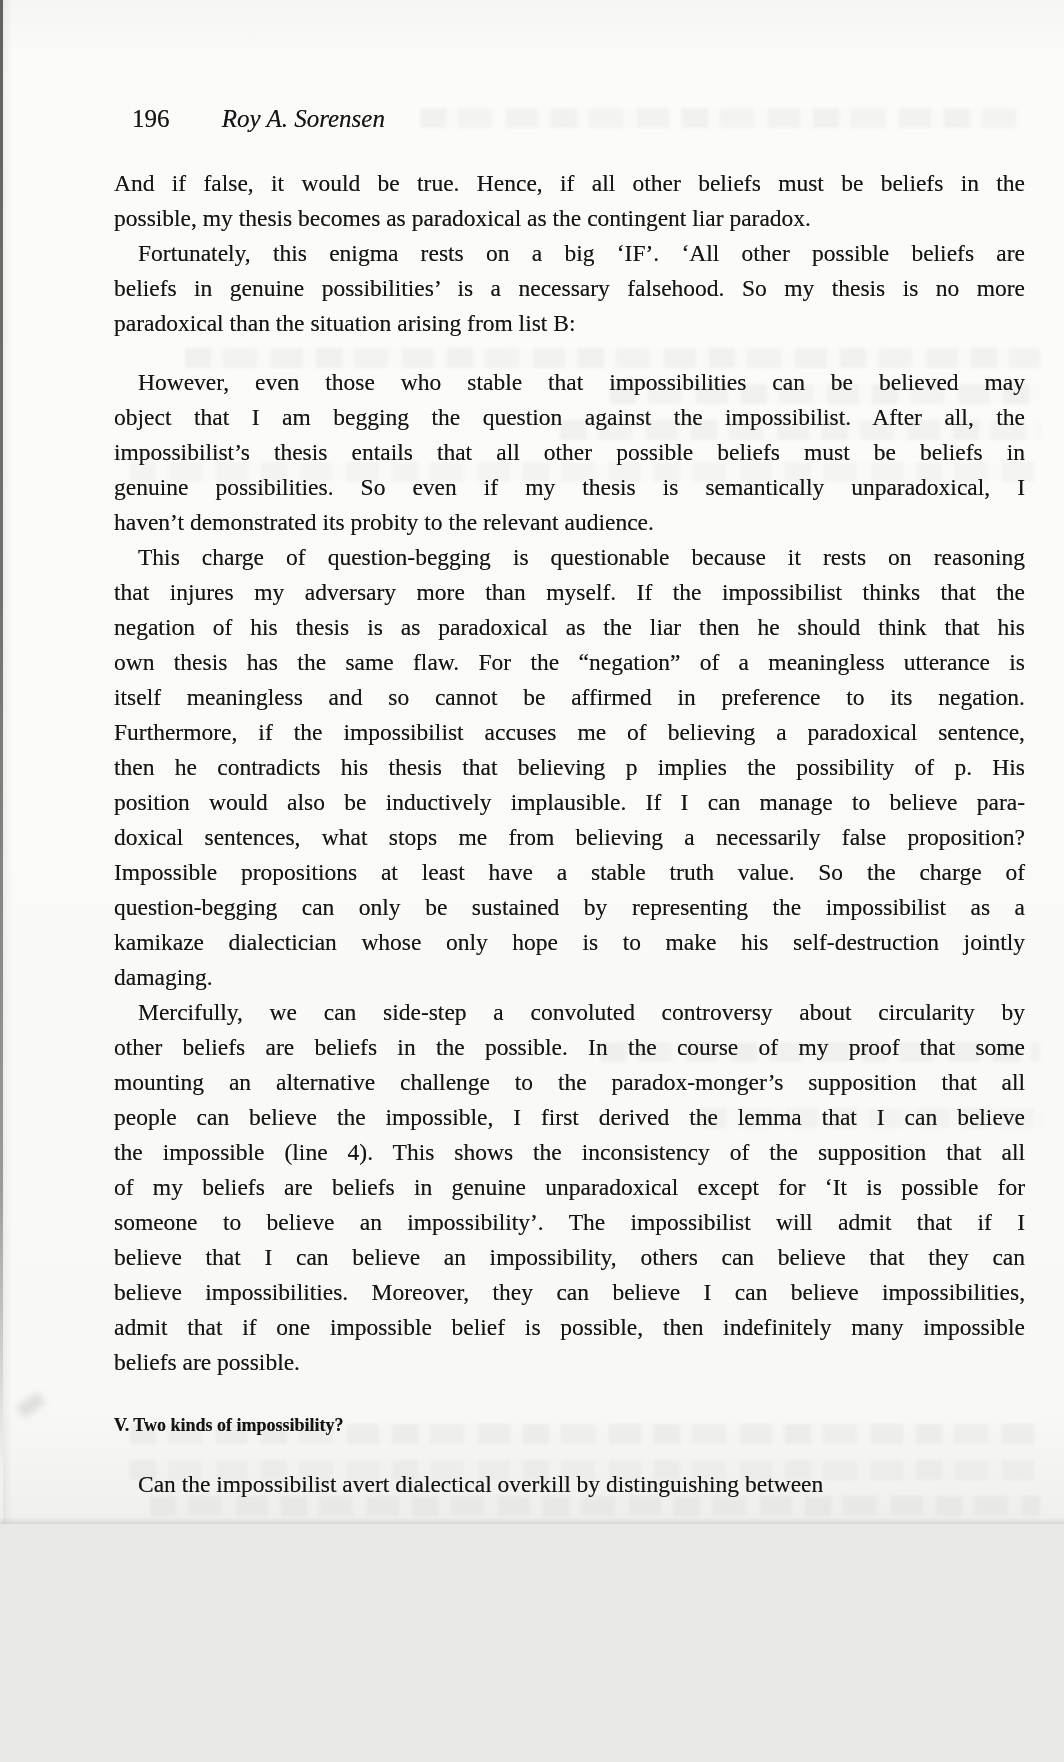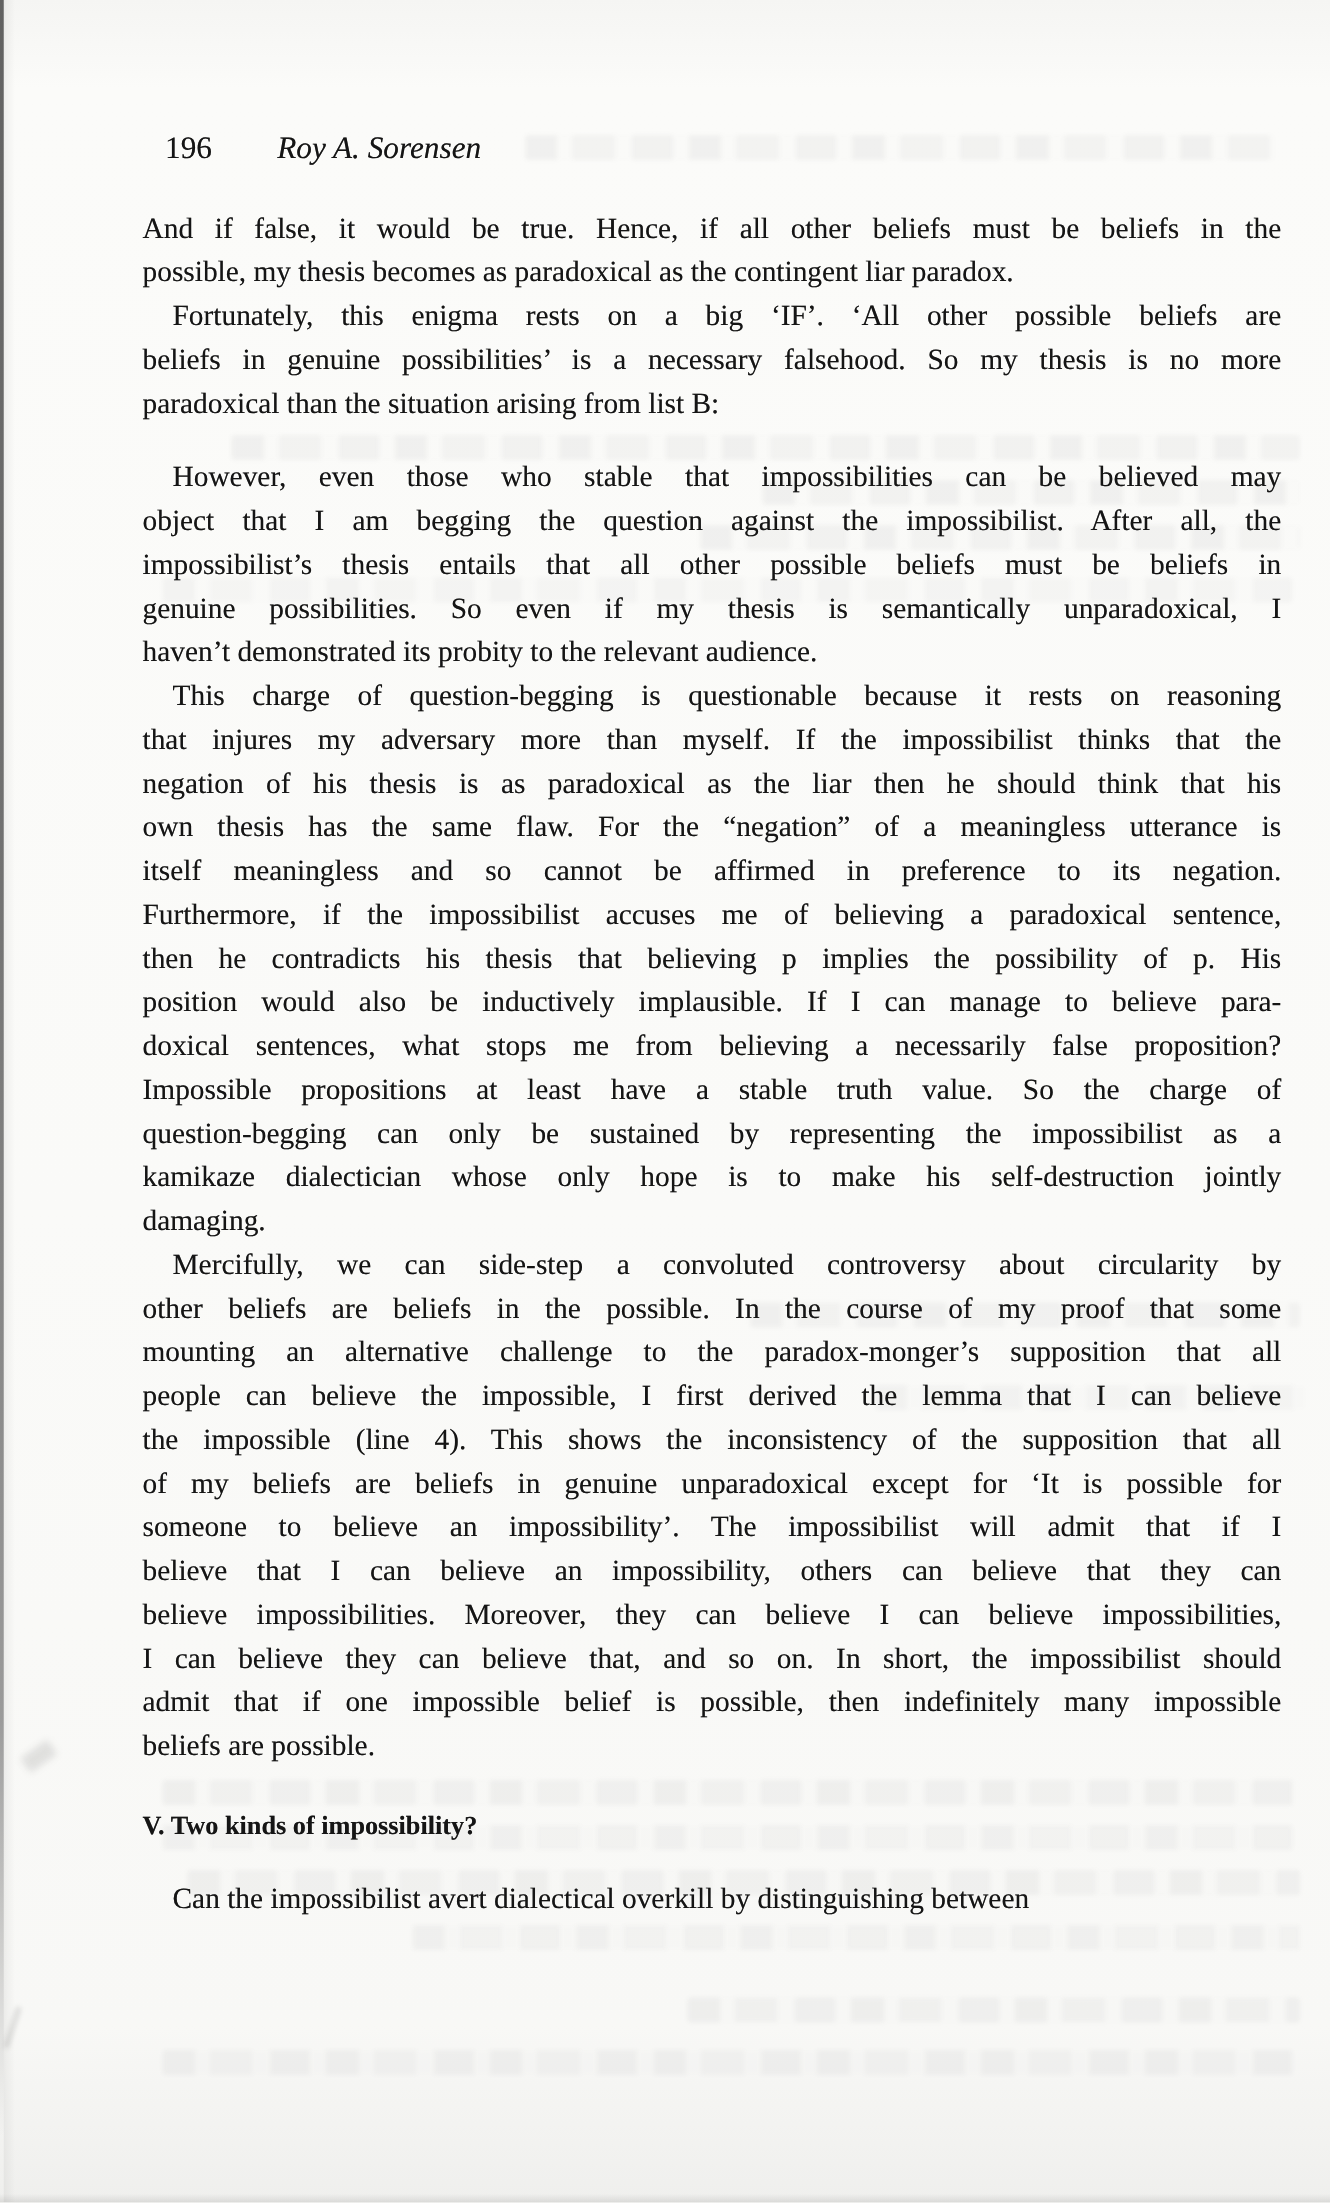--- a/index.html
+++ b/index.html
@@ -1,18 +1,18 @@
 <!DOCTYPE html>
 <html><head>
 <meta charset="utf-8">
 <style>
   html,body { margin:0; padding:0; background:#e9e9e7; }
   .page {
     position:relative;
-    width:1064px; height:1762px;
+    width:1064px; height:1524px;
     margin:0 auto;
     background:#fafaf8;
     background-image:linear-gradient(180deg,#f5f5f3 0%, #fbfbf9 4%, #fafaf8 55%, #f8f8f6 92%, #efefed 100%);
     overflow:hidden;
     font-family:"Liberation Serif","DejaVu Serif",serif;
     color:#151515;
   }
   
   .edge-left {
     position:absolute; left:0; top:0; width:3px; height:100%;
@@ -75,21 +75,21 @@
   .line.last { text-align-last:left; }
   .line.indent { text-indent:24px; }
 
   .blist { margin:24px 0 22px 23px; }
   .blist-row { line-height:38px; }
   .blist-label { display:inline-block; width:50px; }
   .blist-text { }
 
   .section-heading {
     margin:28px 0 24px 0;
-    font-weight:bold; font-size:21px; line-height:35px;
+    font-weight:bold; font-size:18px; line-height:35px;
   }
 </style>
 </head>
 <body>
 
 <div class="page">
 
   <div class="edge-left"></div>
   <div class="edge-left-soft"></div>
   <div class="edge-bottom"></div>
@@ -152,21 +152,20 @@
       <div class="para">
         <div class="line indent">Mercifully, we can side-step a convoluted controversy about circularity by</div>
         <div class="line">other beliefs are beliefs in the possible. In the course of my proof that some</div>
         <div class="line">mounting an alternative challenge to the paradox-monger’s supposition that all</div>
         <div class="line">people can believe the impossible, I first derived the lemma that I can believe</div>
         <div class="line">the impossible (line 4). This shows the inconsistency of the supposition that all</div>
         <div class="line">of my beliefs are beliefs in genuine unparadoxical except for ‘It is possible for</div>
         <div class="line">someone to believe an impossibility’. The impossibilist will admit that if I</div>
         <div class="line">believe that I can believe an impossibility, others can believe that they can</div>
         <div class="line">believe impossibilities. Moreover, they can believe I can believe impossibilities,</div>
-        <div class="line">I can believe they can believe that, and so on. In short, the impossibilist should</div>
         <div class="line">admit that if one impossible belief is possible, then indefinitely many impossible</div>
         <div class="line last">beliefs are possible.</div>
       </div>
       <div class="section-heading">V. Two kinds of impossibility?</div>
       <div class="para">
         <div class="line last indent">Can the impossibilist avert dialectical overkill by distinguishing between</div>
       </div>
     </div>
 
 </div>

